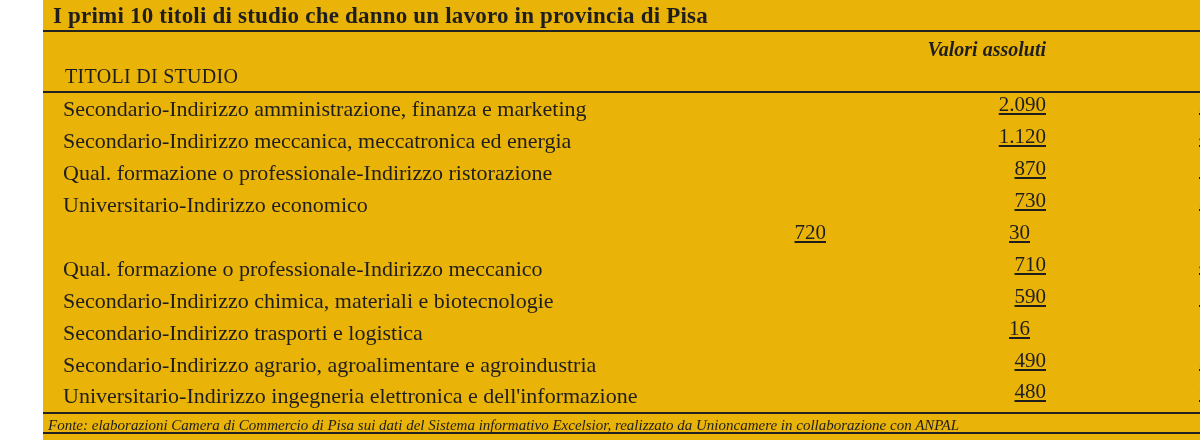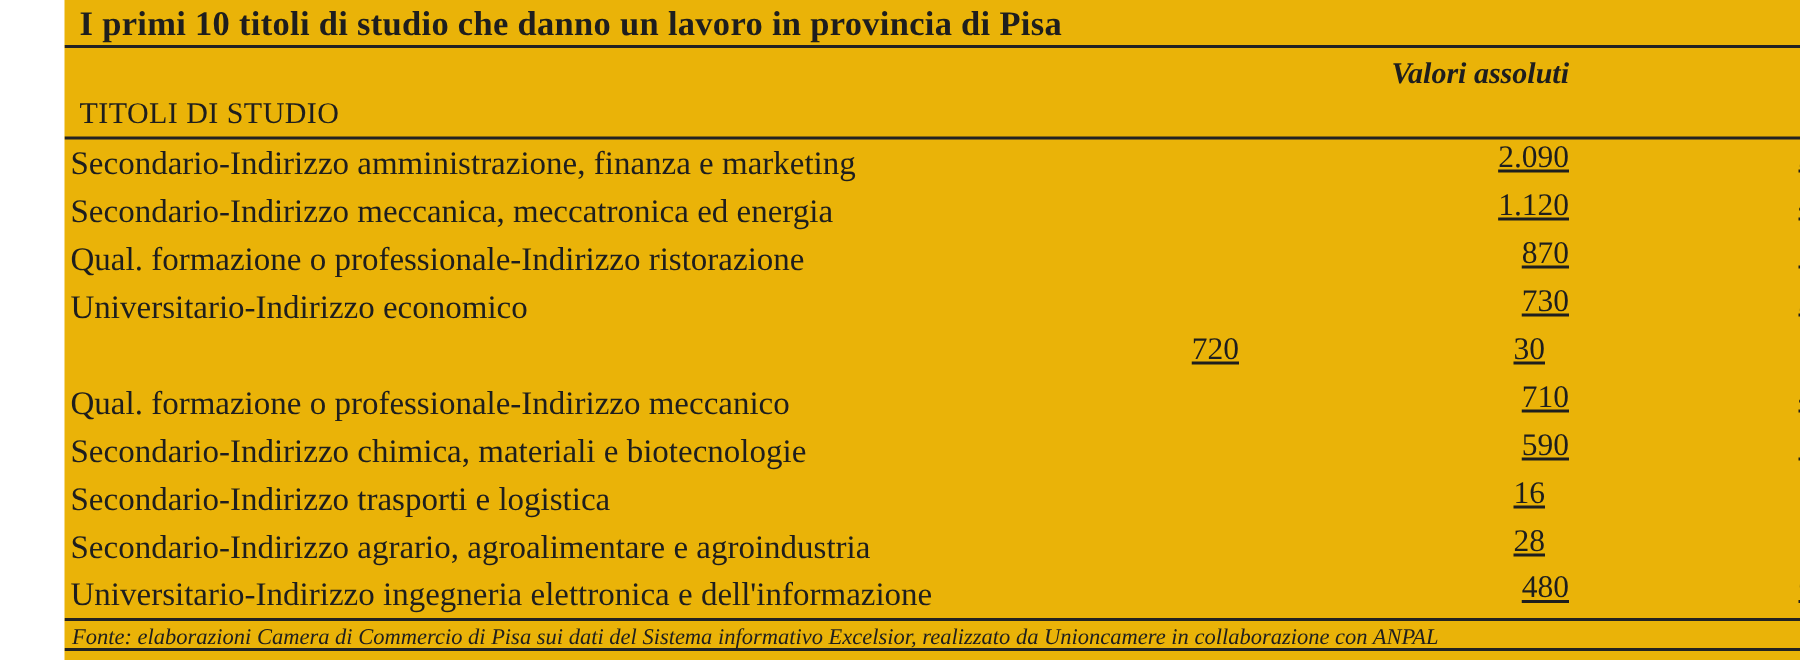--- a/index.html
+++ b/index.html
@@ -38,21 +38,21 @@
   .grid-cols {
     display: grid;
     grid-template-columns: 790px 220px 190px;
     width: 1200px;
   }
 
   
   .thead { height: 59px; }
   .th-label {
     align-self: end;
-    padding-left: 10px;
+    padding-left: 22px;
     padding-bottom: 3px;
     font-size: 20px;
     letter-spacing: 0.3px;
     white-space: nowrap;
   }
   .th-num {
     font-size: 20px;
     font-weight: bold;
     font-style: italic;
     text-align: right;
@@ -62,21 +62,21 @@
   .th-va  { padding-right: 7px; }
   .th-pct { padding-right: 15px; }
 
   
   .tbody { height: 319px; }
   .tr {
     height: 31.9px;
     align-items: center;
   }
   .td-label {
-    padding-left: 4px;
+    padding-left: 20px;
     font-size: 22px;
     white-space: nowrap;
     line-height: 31px;
   }
   .td-num {
     font-size: 21px;
     text-align: right;
     position: relative;
     top: -4px;
     line-height: 31px;
@@ -154,20 +154,21 @@
     <div class="td-num td-pct">13</div>
   </div>
 
   <div class="tr grid-cols">
     <div class="td-label">Secondario-Indirizzo trasporti e logistica</div>
     <div class="td-num td-pct">16</div>
   </div>
 
   <div class="tr grid-cols">
     <div class="td-label">Secondario-Indirizzo agrario, agroalimentare e agroindustria</div>
+    <div class="td-num td-va">490</div>
     <div class="td-num td-pct">28</div>
   </div>
 
   <div class="tr grid-cols">
     <div class="td-label">Universitario-Indirizzo ingegneria elettronica e dell'informazione</div>
     <div class="td-num td-va">480</div>
     <div class="td-num td-pct">63</div>
   </div>
 </div>
 

